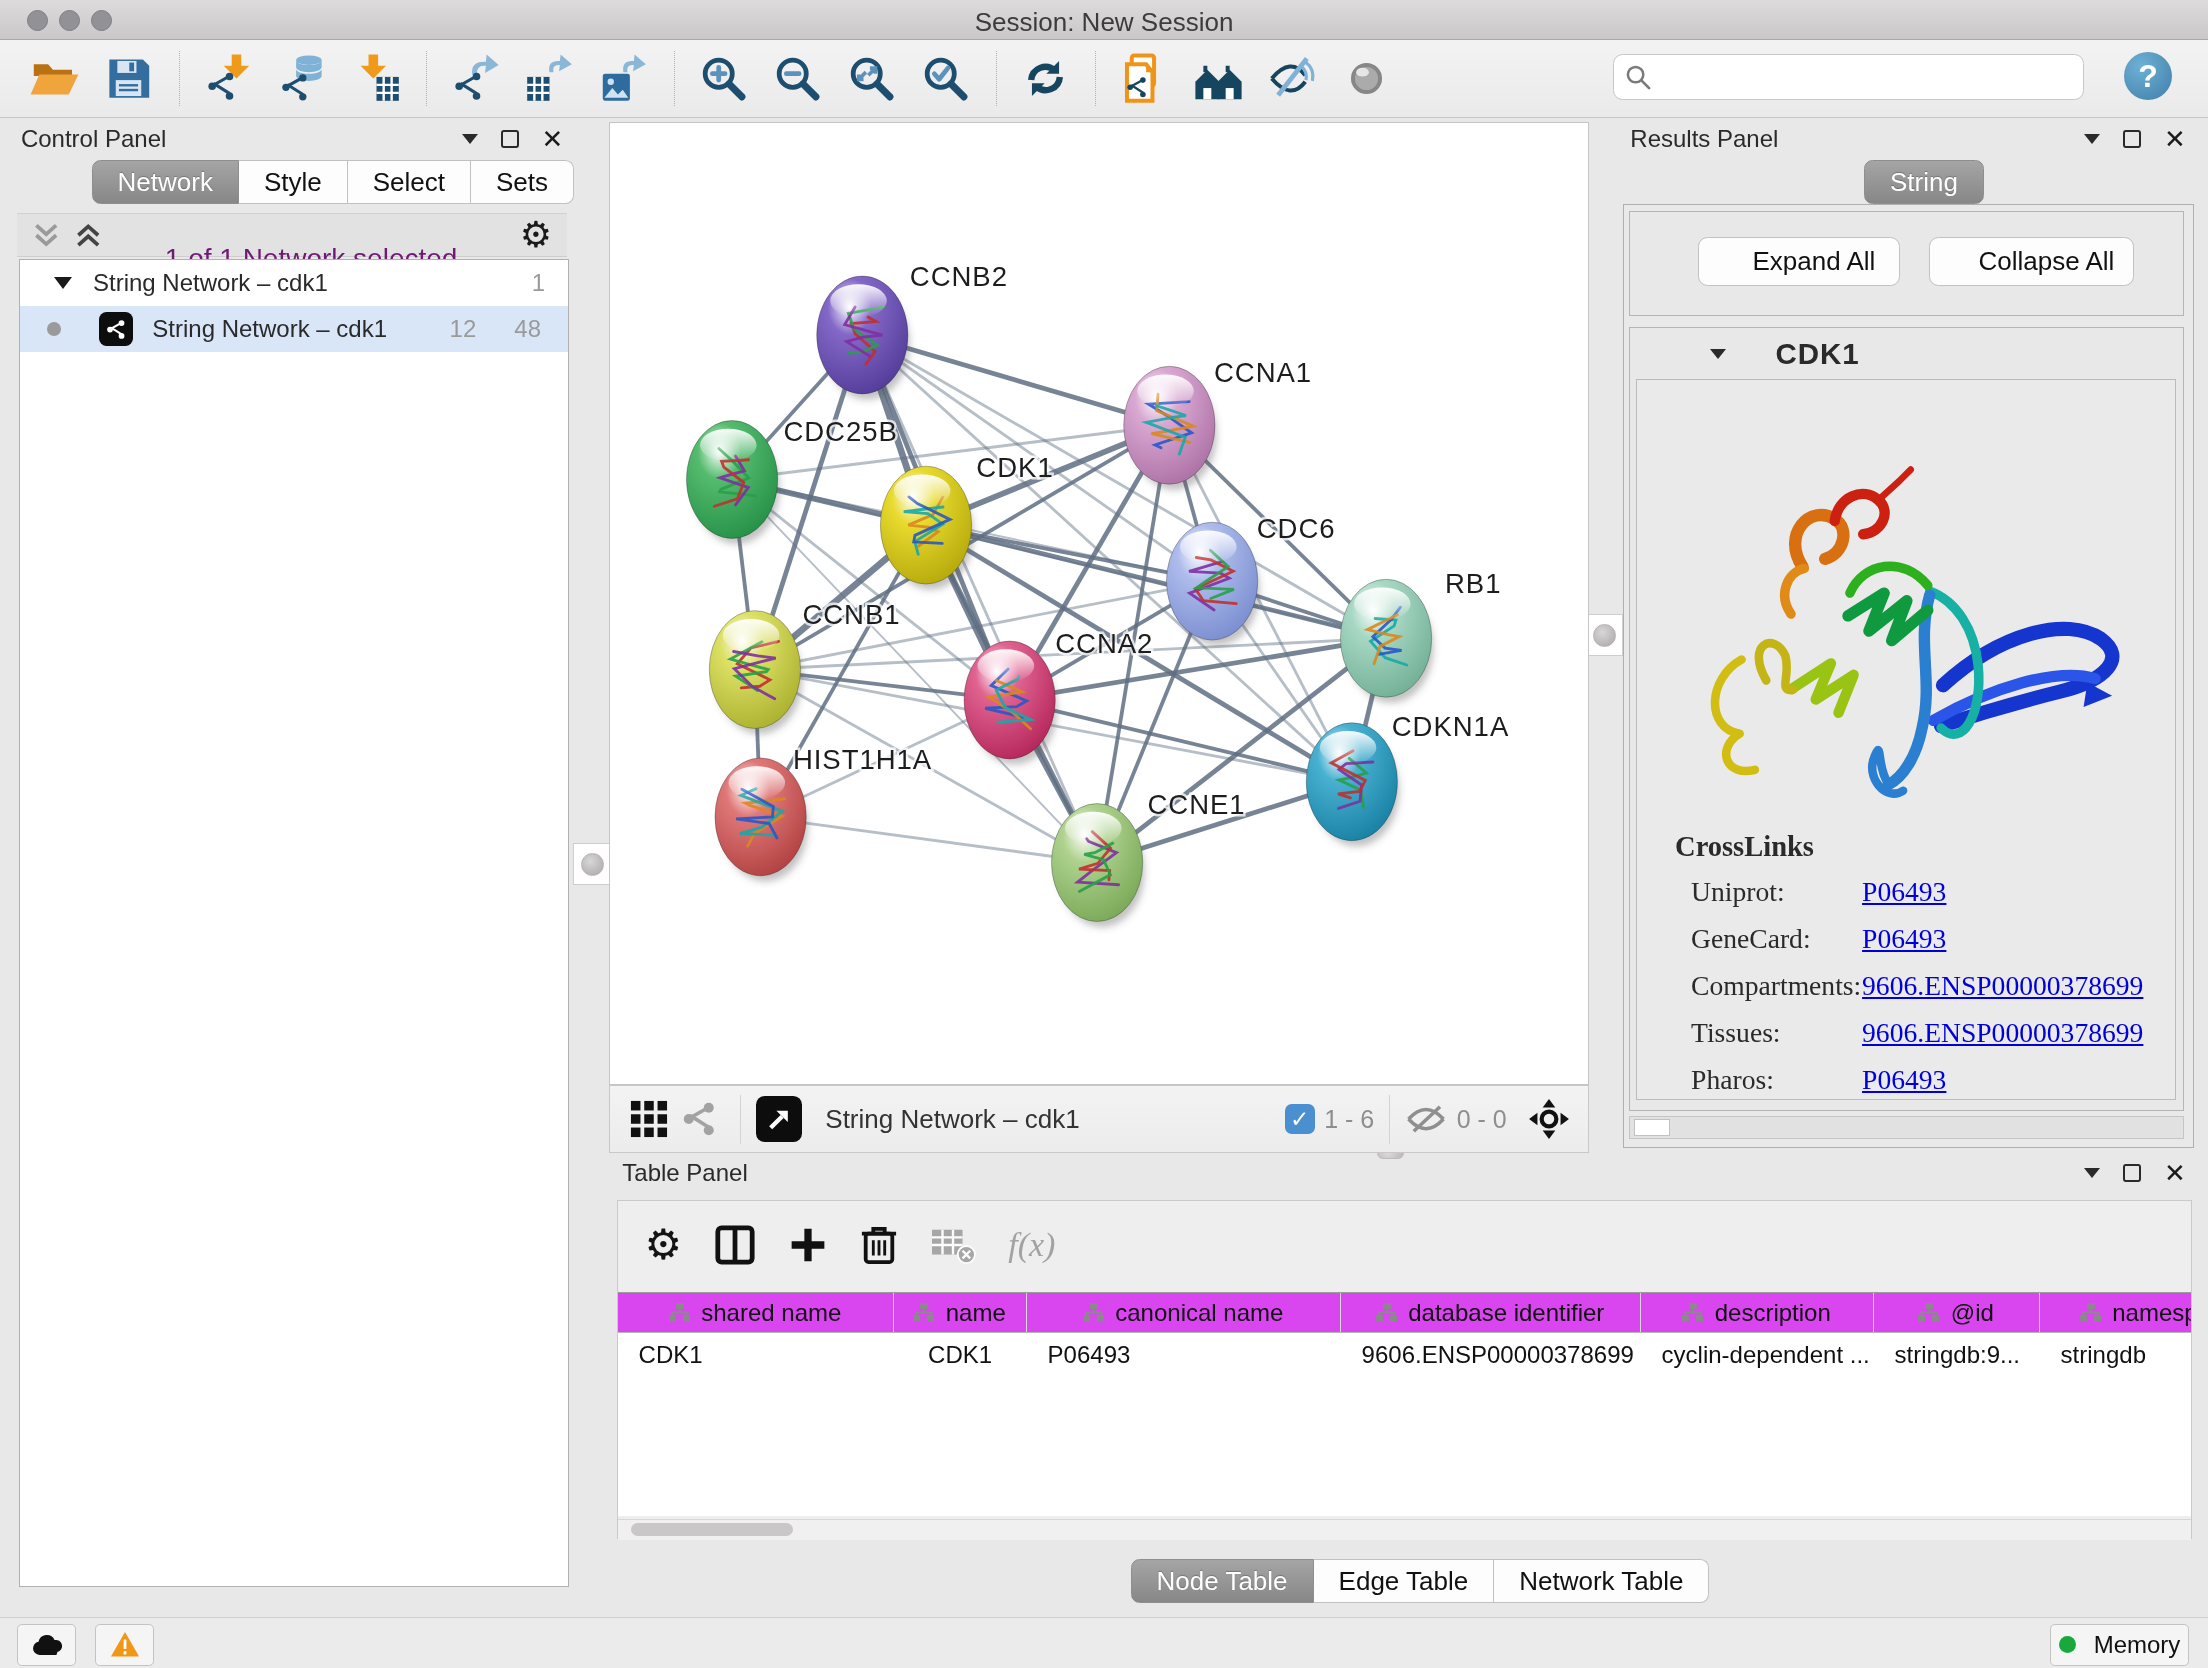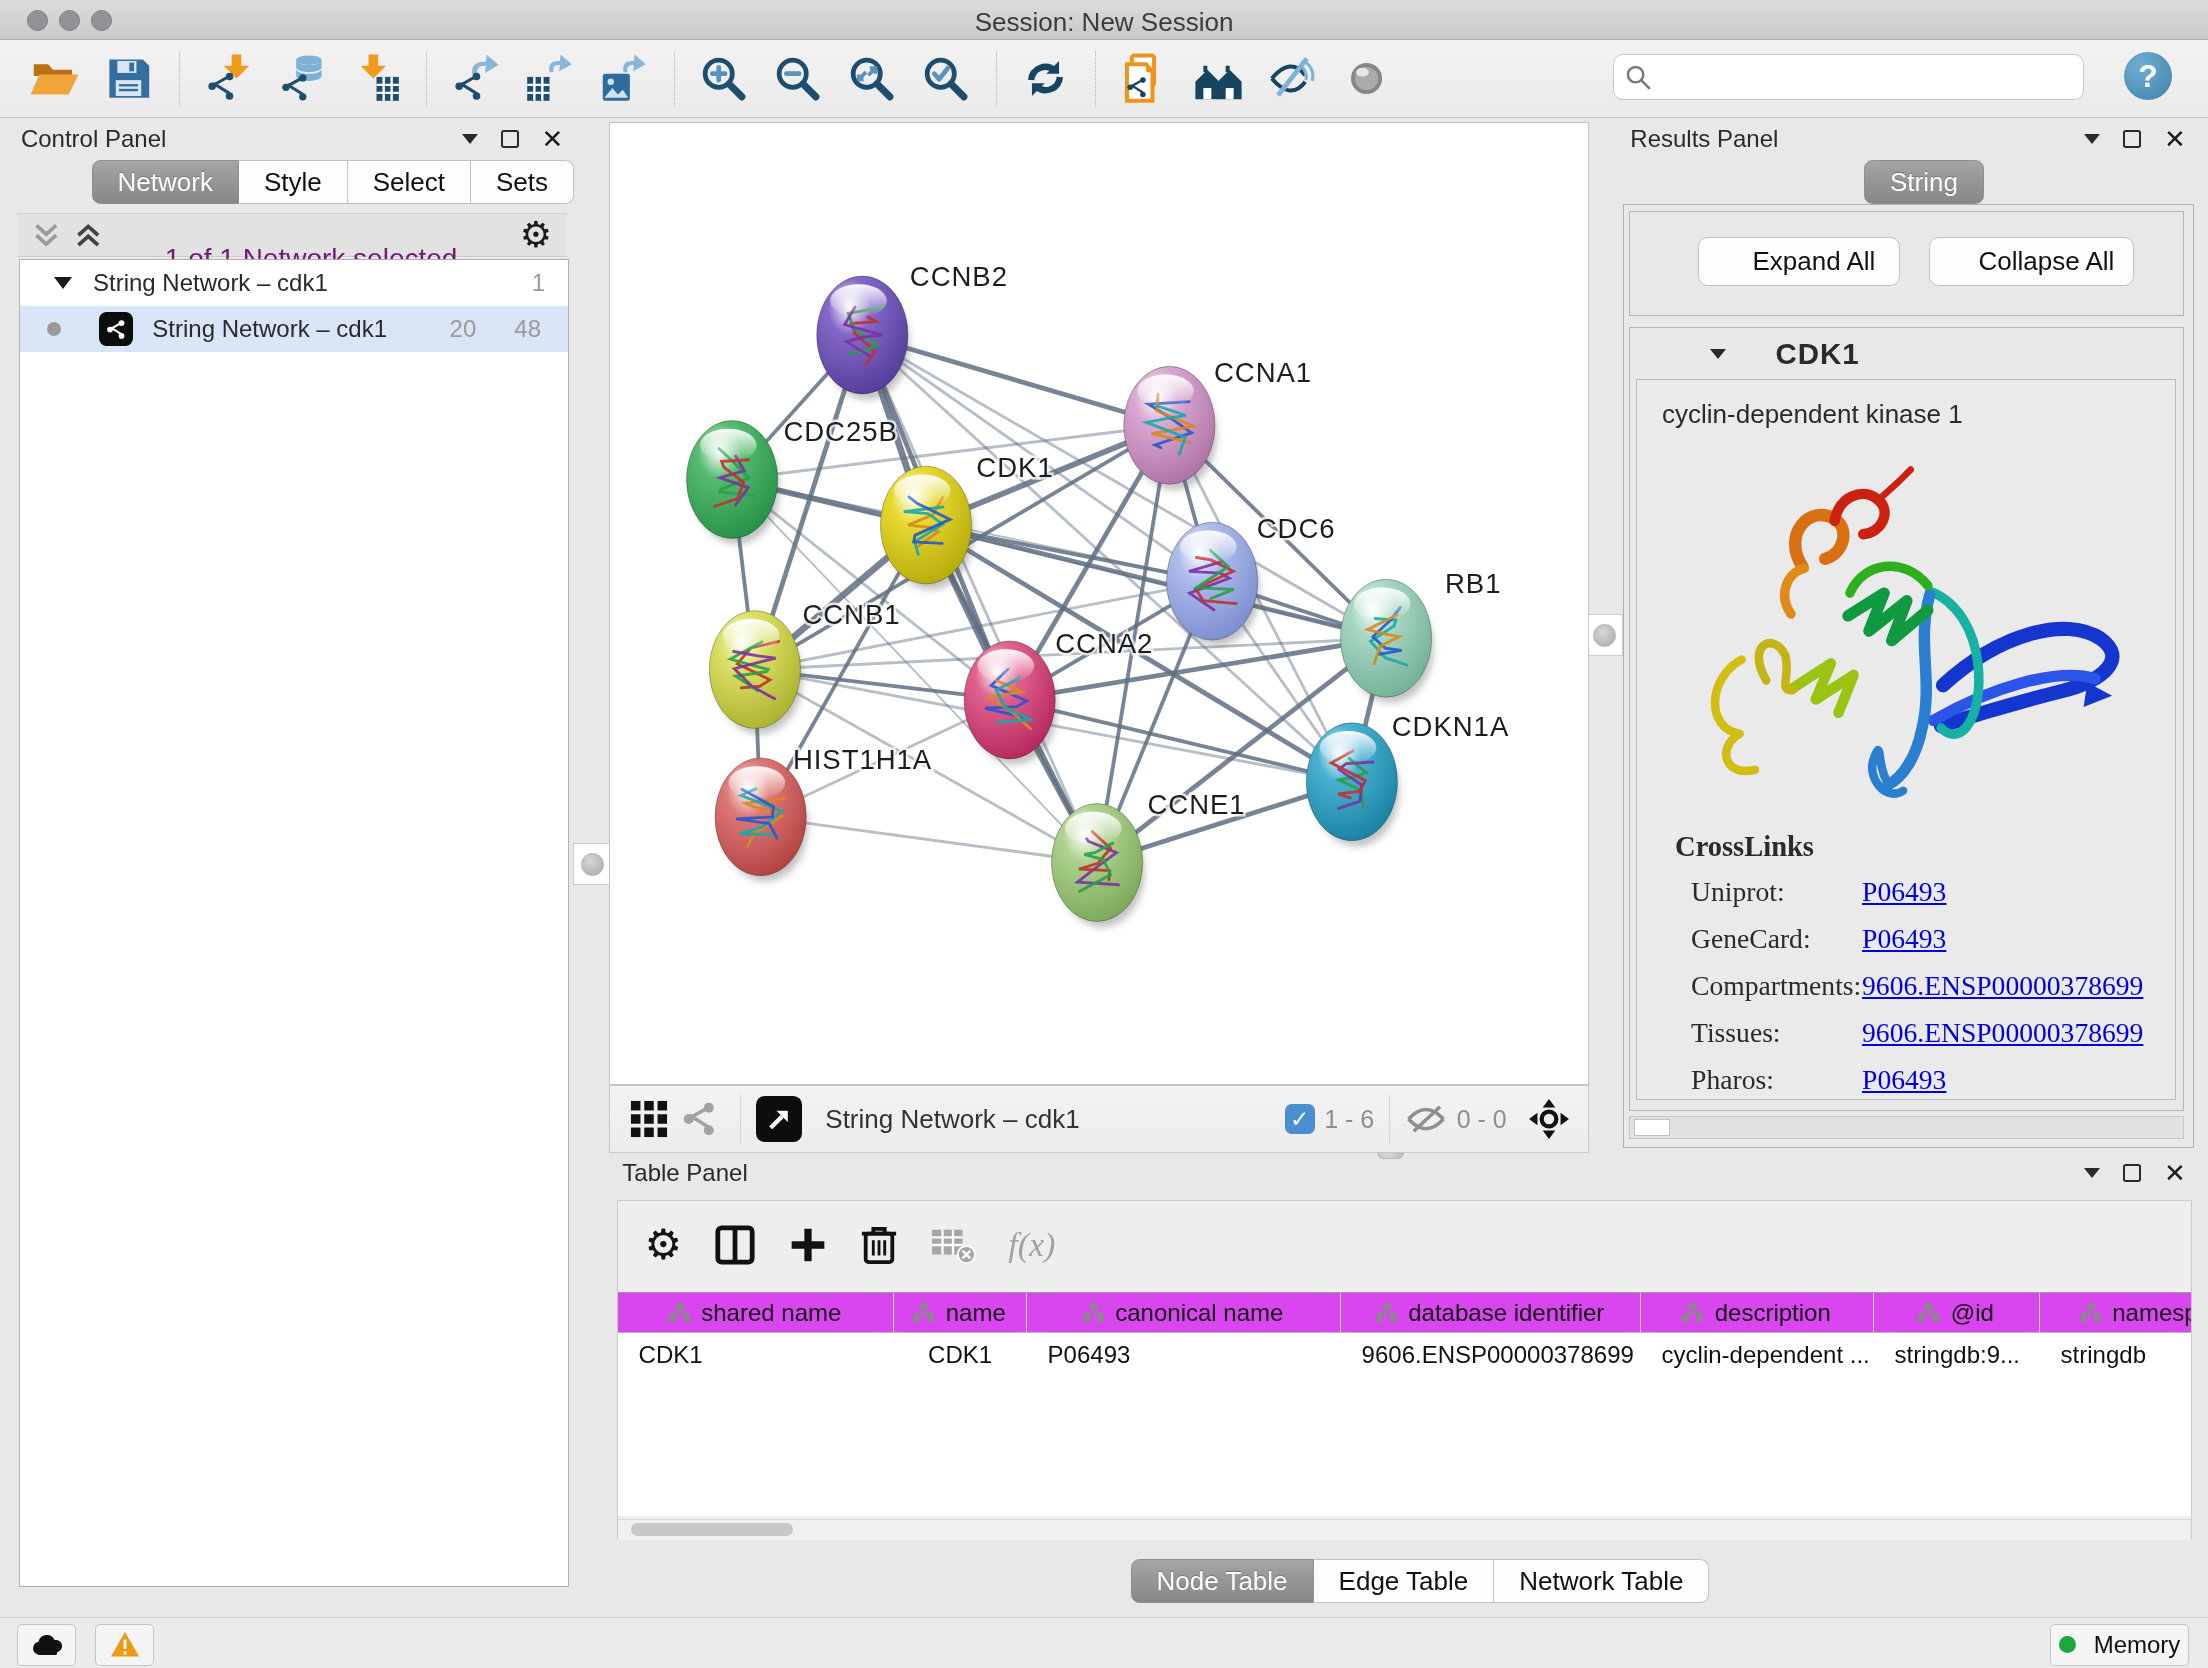--- a/index.html
+++ b/index.html
@@ -357,21 +357,21 @@
         <svg viewBox="0 0 64 64">
             <g fill="#fff">
               <circle cx="46" cy="14" r="8"></circle>
               <circle cx="14" cy="32" r="8"></circle>
               <circle cx="46" cy="50" r="8"></circle>
               <path d="M44 11L12 29l3 5 32-18zM15 29l30 19 3-5-30-19z"></path>
             </g>
           </svg>
       </span>
       <span style="margin-left:19px">String Network – cdk1</span>
-      <span class="count" style="margin-left:auto">20</span>
+      <span class="count" style="margin-left:auto">12</span>
       <span class="count" style="margin:0 27px 0 38px">48</span>
     </div>
   </div>
 </div>
 
 <div class="v-grip" style="left:573px;top:843px">
     <i></i>
   </div>
 <div class="v-grip" style="left:1585px;top:614px">
     <i></i>
@@ -685,21 +685,20 @@
     <div id="rp-btnbox">
       <button class="rp-btn" id="rp-expand">Expand All</button>
       <button class="rp-btn" id="rp-collapse">Collapse All</button>
     </div>
     <div id="rp-entry">
       <div id="rp-entry-header">
         <span class="caret-down"></span>
         <span id="rp-gene">CDK1</span>
       </div>
       <div id="rp-inner">
-        <div id="rp-desc">cyclin-dependent kinase 1</div>
         <svg id="protein-img" viewBox="0 0 540 400">
           <g fill="none" stroke-linecap="round" stroke-linejoin="round">
             <path d="M310 255 C370 200 440 182 476 206 C504 226 482 250 432 262 C384 274 338 288 308 298" stroke="#1535cf" stroke-width="15"></path>
             <path d="M300 292 C360 258 430 236 470 248" stroke="#2b55e8" stroke-width="12"></path>
             <path d="M462 252 l26 14 -30 12z" stroke="none" fill="#1535cf"></path>
             <path d="M308 300 C330 322 352 286 347 234 C343 196 324 166 296 156" stroke="#17b0a4" stroke-width="10"></path>
             <path d="M296 160 C282 210 300 250 288 300 C282 330 268 352 252 360" stroke="#2a7fd0" stroke-width="12"></path>
             <path d="M252 358 C240 340 246 310 238 330 C228 352 250 378 268 366" stroke="#2a7fd0" stroke-width="9"></path>
             <path d="M210 182 L248 158 L232 198 L272 166 L256 208 L294 176" stroke="#0f9a40" stroke-width="12"></path>
             <path d="M294 150 C268 118 226 126 212 158" stroke="#2cb01e" stroke-width="10"></path>

